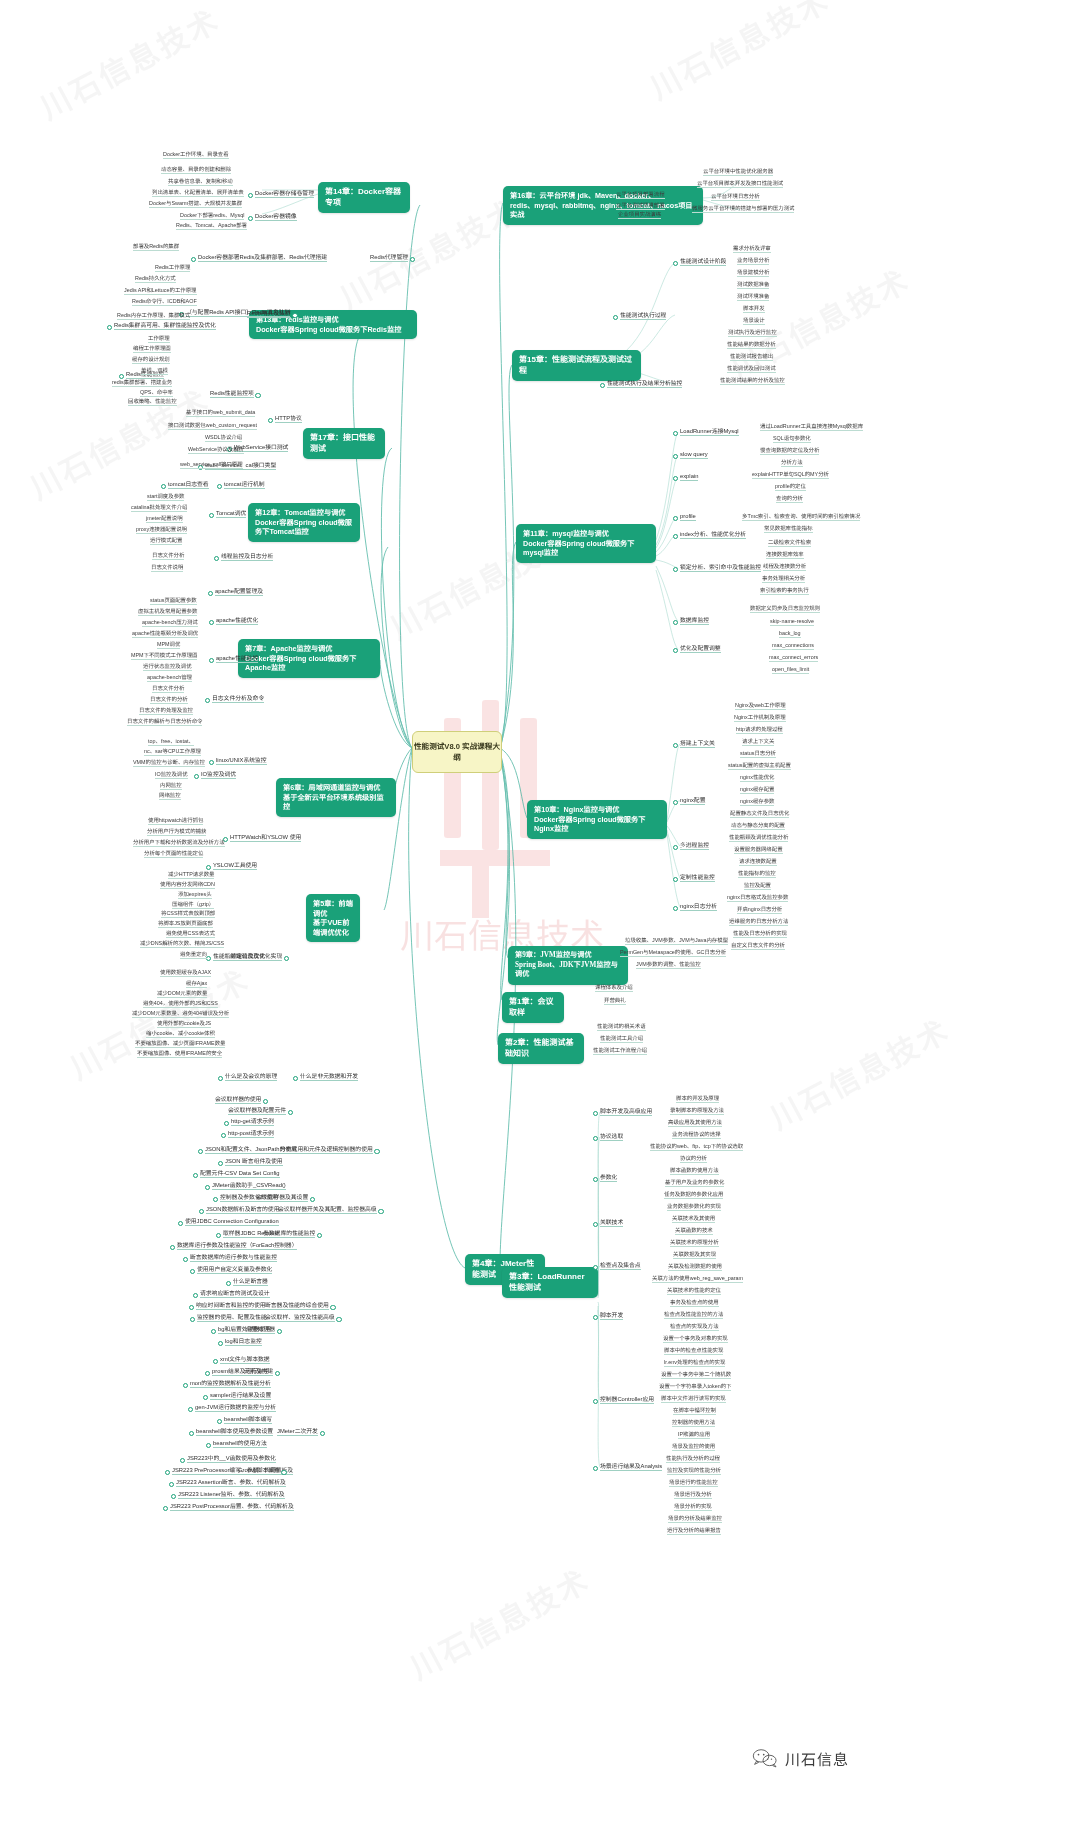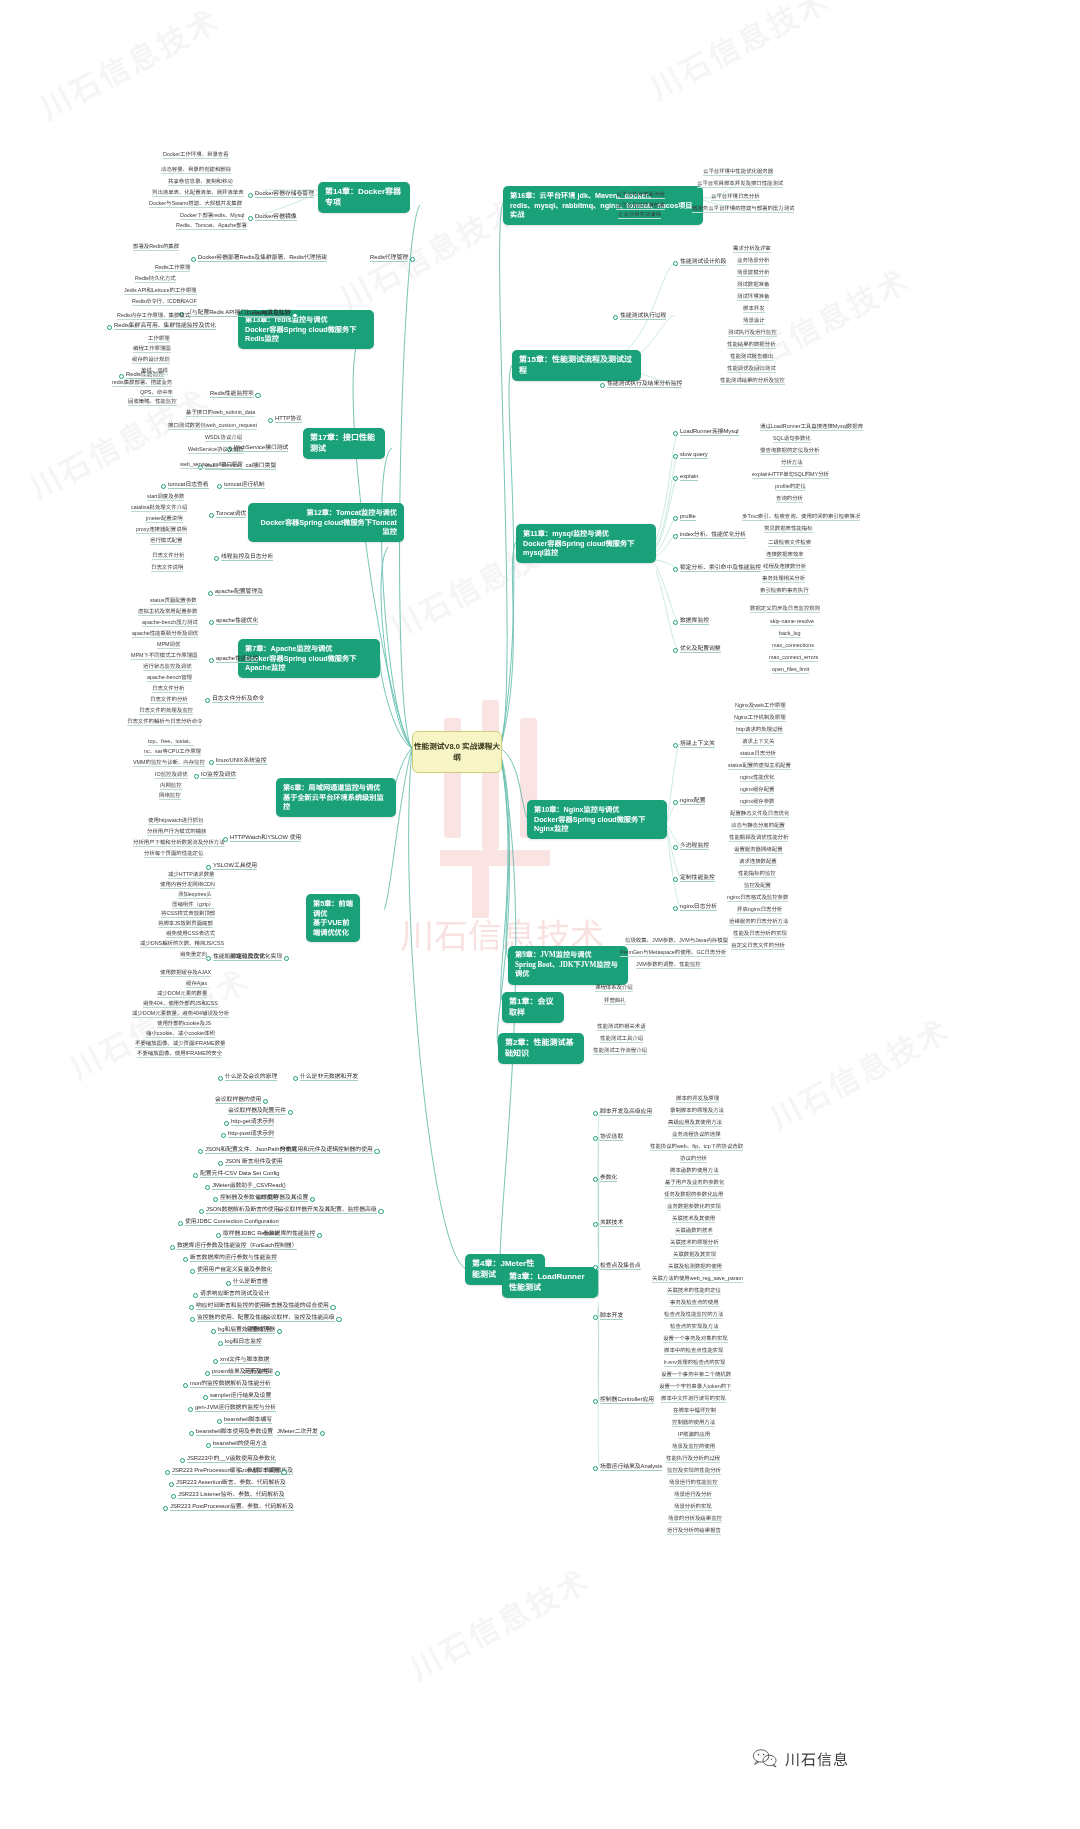--- a/index.html
+++ b/index.html
@@ -214,28 +214,28 @@
   </svg>
 
   <div id="root">性能测试V8.0
 实战课程大纲</div>
 
   <div class="node chap" style="left:318px;top:182px;width:92px;">第14章：Docker容器专项</div>
 
   <div class="node chap sm" style="left:503px;top:186px;width:200px;">第16章：云平台环境 jdk、Maven、docker、
 redis、mysql、rabbitmq、nginx、tomcat、nacos项目实战</div>
 
-  <div class="node chap sm" style="left:238px;top:310px;width:136px;">第13章：redis监控与调优
+  <div class="node chap sm" style="left:249px;top:310px;width:168px;">第13章：redis监控与调优
 Docker容器Spring cloud微服务下Redis监控</div>
 
   <div class="node chap" style="left:512px;top:350px;width:129px;">第15章：性能测试流程及测试过程</div>
 
   <div class="node chap" style="left:303px;top:428px;width:82px;">第17章：接口性能测试</div>
 
-  <div class="node chap sm" style="left:248px;top:503px;width:156px;text-align:right;">第12章：Tomcat监控与调优
+  <div class="node chap sm" style="left:248px;top:503px;width:112px;">第12章：Tomcat监控与调优
 Docker容器Spring cloud微服务下Tomcat监控</div>
 
   <div class="node chap sm" style="left:516px;top:524px;width:140px;">第11章：mysql监控与调优
 Docker容器Spring cloud微服务下mysql监控</div>
 
   <div class="node chap sm" style="left:238px;top:639px;width:142px;">第7章：Apache监控与调优
 Docker容器Spring cloud微服务下Apache监控</div>
 
   <div class="node chap sm" style="left:527px;top:800px;width:140px;">第10章：Nginx监控与调优
 Docker容器Spring cloud微服务下Nginx监控</div>

